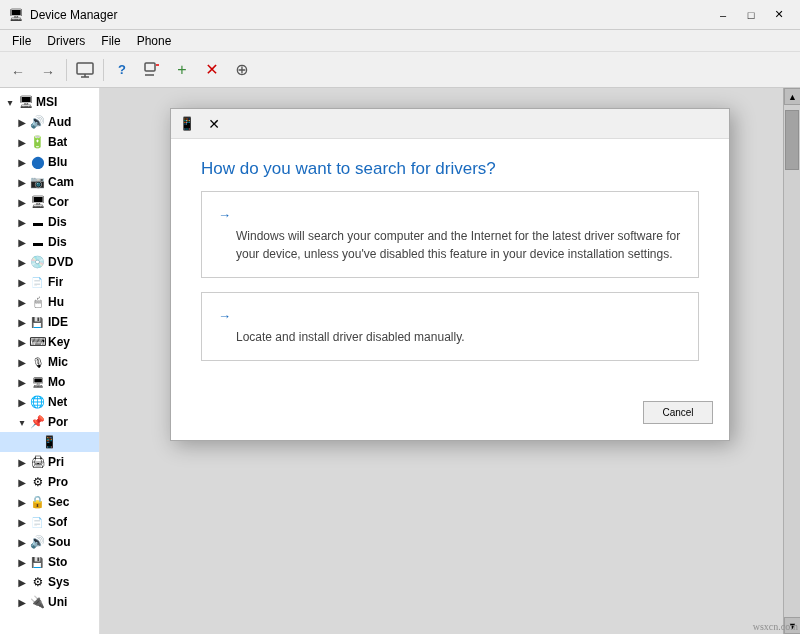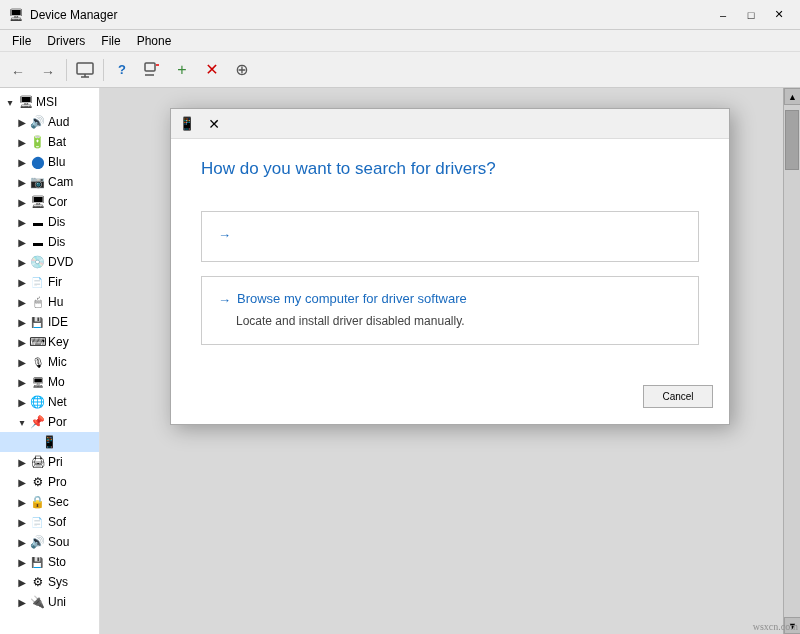--- a/index.html
+++ b/index.html
@@ -136,20 +136,21 @@
       margin: 0 2px;
       flex-shrink: 0;
       display: flex;
       align-items: center;
       justify-content: center;
     }
     .tree-label {
       font-size: 12px;
       overflow: hidden;
       text-overflow: ellipsis;
+      font-weight: bold;
     }
 
     
     .modal-overlay {
       position: absolute;
       top: 0;
       left: 0;
       right: 0;
       bottom: 0;
       background: rgba(0,0,0,0.15);
@@ -199,21 +200,21 @@
     }
 
     .dialog-body {
       padding: 20px 30px 16px 30px;
     }
 
     .dialog-heading {
       font-size: 17px;
       font-weight: 400;
       color: #1a6bbf;
-      margin-bottom: 32px;
+      margin-bottom: 12px;
     }
 
     
     .option-box {
       border: 1px solid #ccc;
       padding: 14px 16px;
       margin-bottom: 14px;
       cursor: pointer;
       background: #fff;
     }
@@ -499,26 +500,26 @@
           <button class="dialog-close-btn">✕</button>
         </div>
 
         <div class="dialog-body">
           <div class="dialog-heading">How do you want to search for drivers?</div>
 
           <div class="option-box">
             <div class="option-title">
               <span class="option-arrow">→</span>
             </div>
+            <div class="option-desc">Windows will search your computer and the Internet for the latest driver software for your device, unless you've disabled this feature in your device installation settings.</div>
           </div>
 
           <div class="option-box">
             <div class="option-title">
               <span class="option-arrow">→</span>
-              <span>Browse my computer for driver software</span>
             </div>
             <div class="option-desc">Locate and install driver disabled manually.</div>
           </div>
         </div>
 
         <div class="dialog-footer">
           <button class="btn-cancel">Cancel</button>
         </div>
       </div>
     </div>

